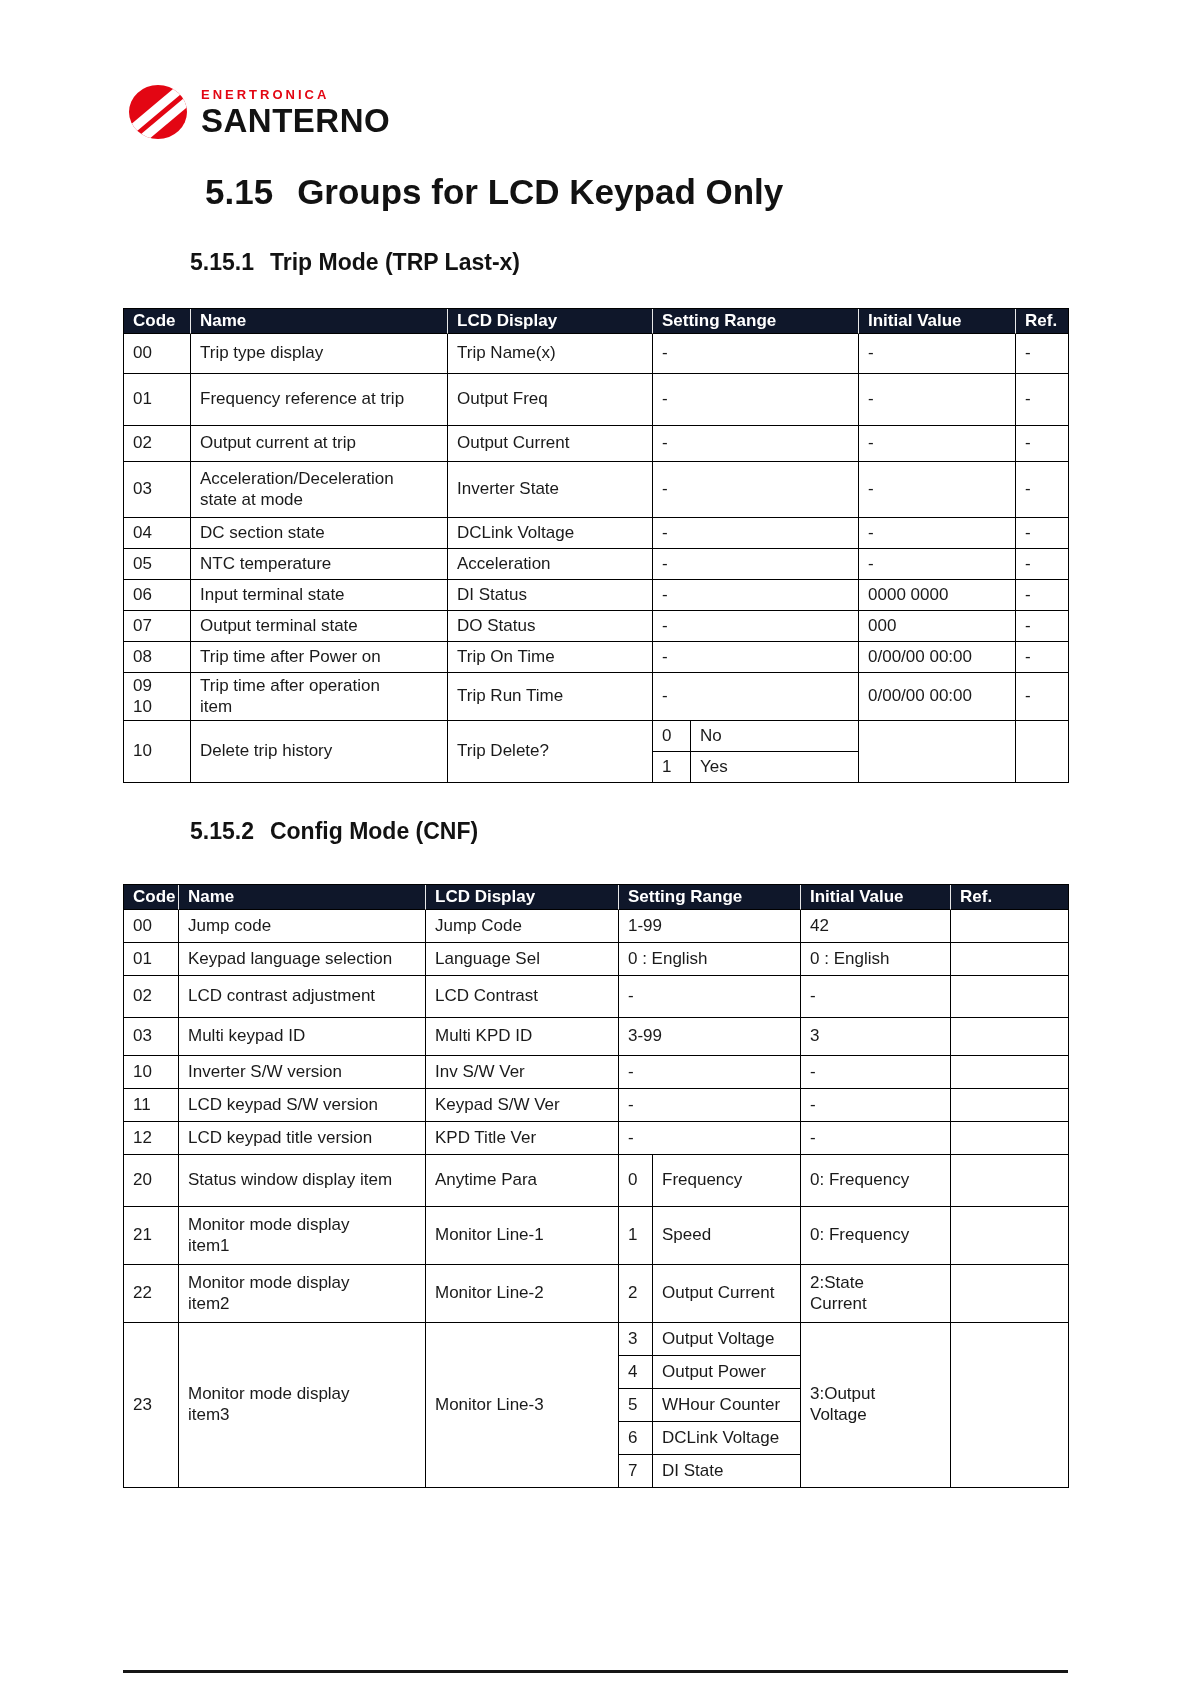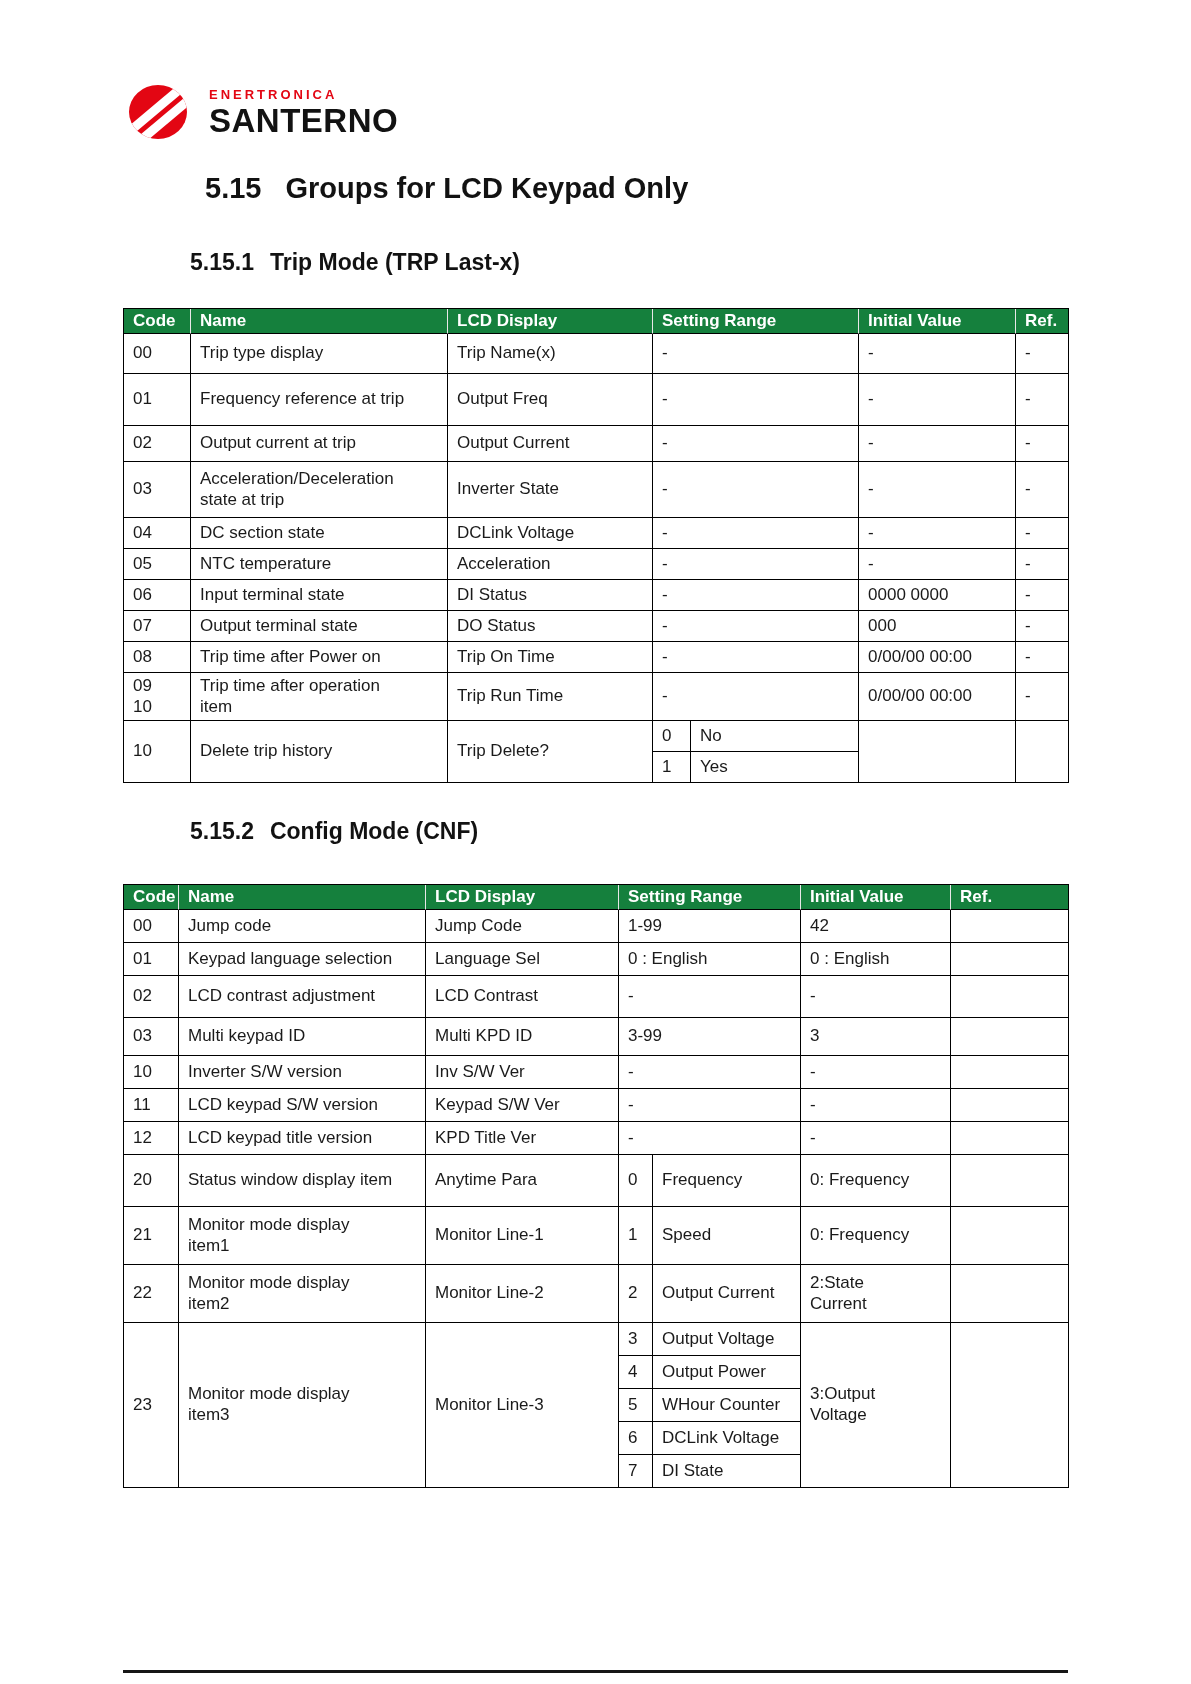--- a/index.html
+++ b/index.html
@@ -5,43 +5,43 @@
   * { box-sizing: border-box; margin: 0; padding: 0; }
   html, body { background: #ffffff; }
   body {
     width: 1191px; height: 1684px;
     font-family: "Liberation Sans", sans-serif;
     color: #1a1a1a;
     position: relative;
   }
   .page { position: relative; width: 1191px; height: 1684px; overflow: hidden; background: #fff; }
 
-  .logo { position: absolute; left: 127px; top: 84px; display: flex; align-items: center; gap: 20px; }
+  .logo { position: absolute; left: 127px; top: 84px; display: flex; align-items: center; gap: 12px; }
   .logo-text { display: flex; flex-direction: column; gap: 3px; }
   .logo-super { color: #e30613; font-size: 13px; font-weight: bold; letter-spacing: 3px; }
   .logo-name { color: #121212; font-size: 33px; font-weight: bold; letter-spacing: 0.5px; line-height: 0.95; }
 
-  .h1 { position: absolute; left: 205px; top: 172px; display: flex; gap: 24px; font-size: 29px; font-weight: bold; color: #121212; }
+  .h1 { position: absolute; left: 205px; top: 172px; display: flex; gap: 24px; font-size: 35px; font-weight: bold; color: #121212; }
   .h2 { position: absolute; display: flex; gap: 16px; font-size: 23px; font-weight: bold; color: #121212; }
   .h2-trip { left: 190px; top: 249px; justify-content: center; }
   .h2-config { left: 190px; top: 818px; }
 
   .ptable {
     position: absolute; left: 123px; width: 945px;
     table-layout: fixed; border-collapse: separate; border-spacing: 0;
     border-top: 1px solid #000; border-left: 1px solid #000;
     font-size: 17px;
   }
   .t1 { top: 308px; }
   .t2 { top: 884px; }
   .ptable th, .ptable td {
     border-right: 1px solid #000; border-bottom: 1px solid #000;
     padding: 2px 9px; vertical-align: middle; text-align: left; overflow: hidden;
   }
-  .ptable th { background: #15803d; color: #fff; font-weight: bold; height: 20px; border-right-color: #e8e8e8; }
+  .ptable th { background: #0f172a; color: #fff; font-weight: bold; height: 20px; border-right-color: #e8e8e8; }
   .ptable th.last { border-right-color: #000; }
   .ptable td { white-space: pre-line; line-height: 1.22; }
 
   .bottom-rule { position: absolute; left: 123px; top: 1670px; width: 945px; height: 3px; background: #161616; }
 </style>
 </head>
 <body>
 
 <div class="page">
 
@@ -115,21 +115,21 @@
         <td>02</td>
         <td>Output current at trip</td>
         <td>Output Current</td>
         <td colspan="2">-</td>
         <td>-</td>
         <td>-</td>
       </tr>
       <tr style="height:56px">
         <td>03</td>
         <td>Acceleration/Deceleration
-state at trip</td>
+state at mode</td>
         <td>Inverter State</td>
         <td colspan="2">-</td>
         <td>-</td>
         <td>-</td>
       </tr>
       <tr style="height:31px">
         <td>04</td>
         <td>DC section state</td>
         <td>DCLink Voltage</td>
         <td colspan="2">-</td>

